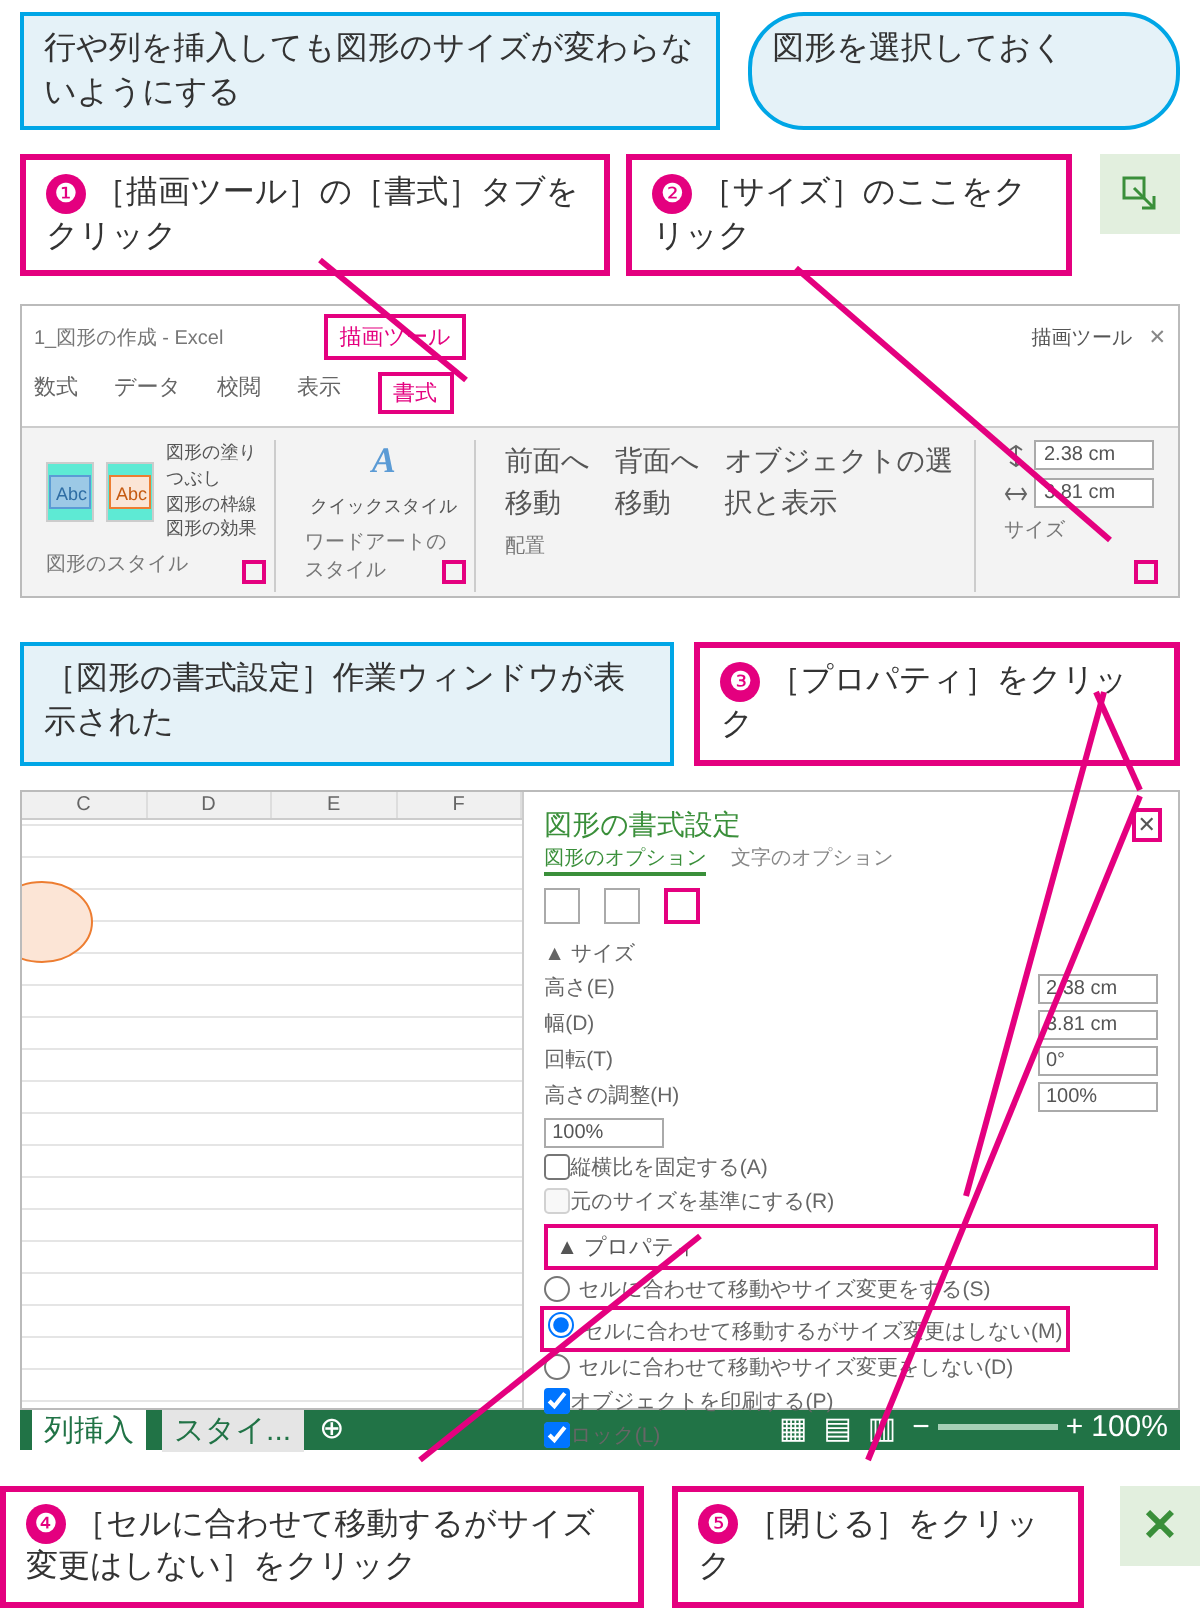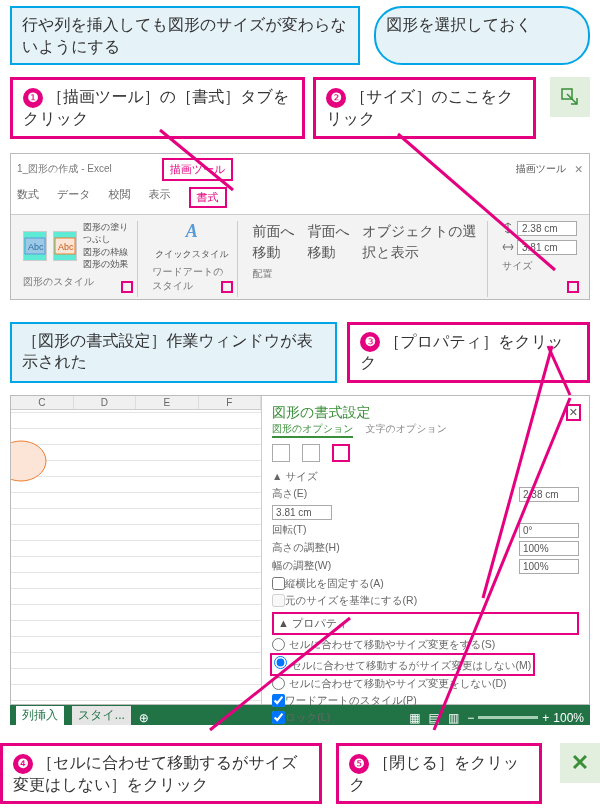--- a/index.html
+++ b/index.html
@@ -56,21 +56,21 @@
   .pane .iconrow span{width:18px;height:18px;border:1px solid #aaa;display:block;}
   .pane .iconrow .sel{border:2px solid #e4007f;}
   .pane .sec{font-size:10.5px;color:#666;margin:6px 0 2px;}
   .pane .row{display:flex;align-items:center;margin:3px 0;font-size:10.5px;}
   .pane .row label{flex:1;color:#666;}
   .pane .row .v{width:60px;background:#fff;border:1px solid #aaa;padding:1px 3px;font-size:10px;}
   .pane .prop { border:2px solid #e4007f; padding:2px 4px; margin-top:4px; }
   .pane .radio input{margin-right:4px;}
   .pane .radio .selR{outline:2px solid #e4007f;padding:1px 2px;display:inline-block}
 
-  .statusbar{display:flex;align-items:flex-end;background:#217346;color:#fff;font-size:12px;margin:0 10px;height:20px;padding:0 6px;gap:8px;}
+  .statusbar{display:flex;align-items:flex-start;background:#217346;color:#fff;font-size:15px;margin:0 10px;height:20px;padding:0 6px;gap:8px;}
   .statusbar .tabs{background:#fff;color:#217346;padding:1px 6px;}
   .statusbar .spacer{flex:1;}
   .statusbar .zoom{display:flex;align-items:center;gap:4px;}
   .statusbar .slider{width:60px;height:3px;background:#a6d0b6;}
 
   .row4{display:flex;gap:14px;padding:18px 0 4px;align-items:flex-start;}
   .row4 > :nth-child(1){flex:1.4;}
   .row4 > :nth-child(2){flex:0.85;}
   .icon-close{width:40px;height:40px;background:#e2efde;color:#3a8f3a;display:flex;align-items:center;justify-content:center;font-size:22px;font-weight:bold;margin-left:4px;}
 
@@ -200,32 +200,32 @@
       <span></span>
       <span></span>
       <span class="sel"></span>
     </div>
     <div class="sec">▲ <span>サイズ</span></div>
     <div class="row">
         <label>高さ(E)</label>
         <span class="v">2.38 cm</span>
       </div>
     <div class="row">
+        <label>幅(D)</label>
         <span class="v">3.81 cm</span>
       </div>
     <div class="row">
         <label>回転(T)</label>
         <span class="v">0°</span>
       </div>
     <div class="row">
         <label>高さの調整(H)</label>
         <span class="v">100%</span>
       </div>
     <div class="row">
-        <label>幅の調整(W)</label>
         <span class="v">100%</span>
       </div>
     <div class="row">
         <input type="checkbox" style="">
         <label>縦横比を固定する(A)</label>
       </div>
     <div class="row" style="color:#bbb;">
         <input type="checkbox" disabled="" style="">
         <label>元のサイズを基準にする(R)</label>
       </div>
@@ -237,21 +237,21 @@
       </div>
     <div class="radio row">
         <span class="selR"><input type="radio" name="p" checked="" style=""><label>セルに合わせて移動するがサイズ変更はしない(M)</label></span>
       </div>
     <div class="radio row">
         <input type="radio" name="p" style="">
         <label>セルに合わせて移動やサイズ変更をしない(D)</label>
       </div>
     <div class="row">
         <input type="checkbox" checked="" style="">
-        <label>ワードアートのスタイル(P)</label>
+        <label>オブジェクトを印刷する(P)</label>
       </div>
     <div class="row">
         <input type="checkbox" checked="" style="">
         <label>ロック(L)</label>
       </div>
   </div>
 </div>
 
 <div class="statusbar">
   <span class="tabs">列挿入</span>

